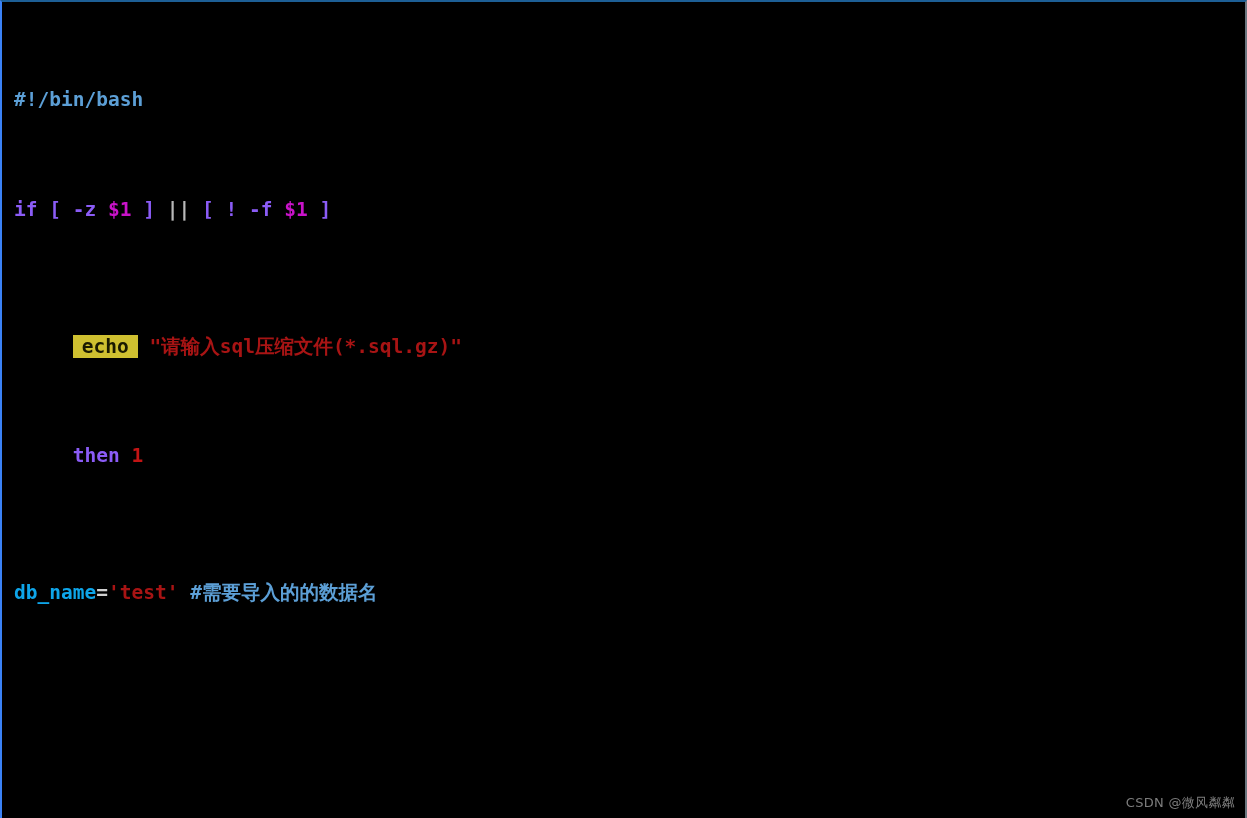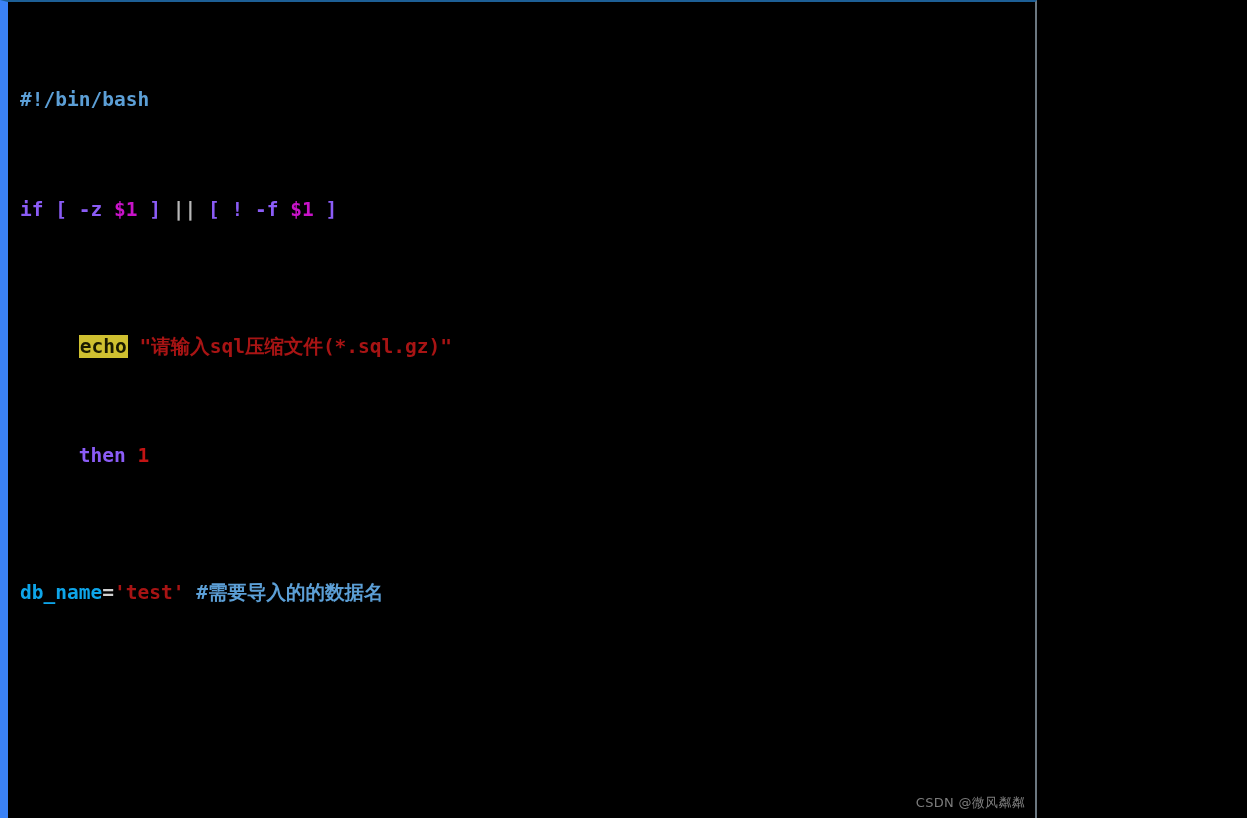--- a/index.html
+++ b/index.html
@@ -9,26 +9,26 @@
   }
   body {
     width: 1247px;
     height: 818px;
     overflow: hidden;
     font-family: "DejaVu Sans Mono", "Liberation Mono", monospace;
   }
 
   #terminal {
     position: relative;
-    width: 1037px;
+    width: 1247px;
     height: 818px;
     background: #000000;
     box-sizing: border-box;
     border-top: 2px solid #1d5f96;
-    border-left: 8px solid #3b82f6;
+    border-left: 2px solid #3b82f6;
     border-right: 2px solid #6b7780;
   }
 
   #code {
     position: absolute;
     left: 12px;
     top: 2px;
     font-size: 19.5px;
     line-height: 27.4px;
     letter-spacing: 0px;
@@ -48,21 +48,21 @@
   .var   { color: #0ea5e9; }            
   .exp   { color: #c913c9; }            
   .str   { color: #a81414; }            
   .num   { color: #c21414; }            
   .op    { color: #b8b8b8; }            
   .plain { color: #d0d0d0; }
 
   .echo {
     background: #cfc030;
     color: #1a1a00;
-    padding: 0 1px;
+    padding: 0 9px;
   }
 
   #watermark {
     position: absolute;
     right: 10px;
     bottom: 6px;
     color: #7d7d7d;
     font-family: "DejaVu Sans", "Liberation Sans", sans-serif;
     font-size: 13px;
     font-weight: normal;

